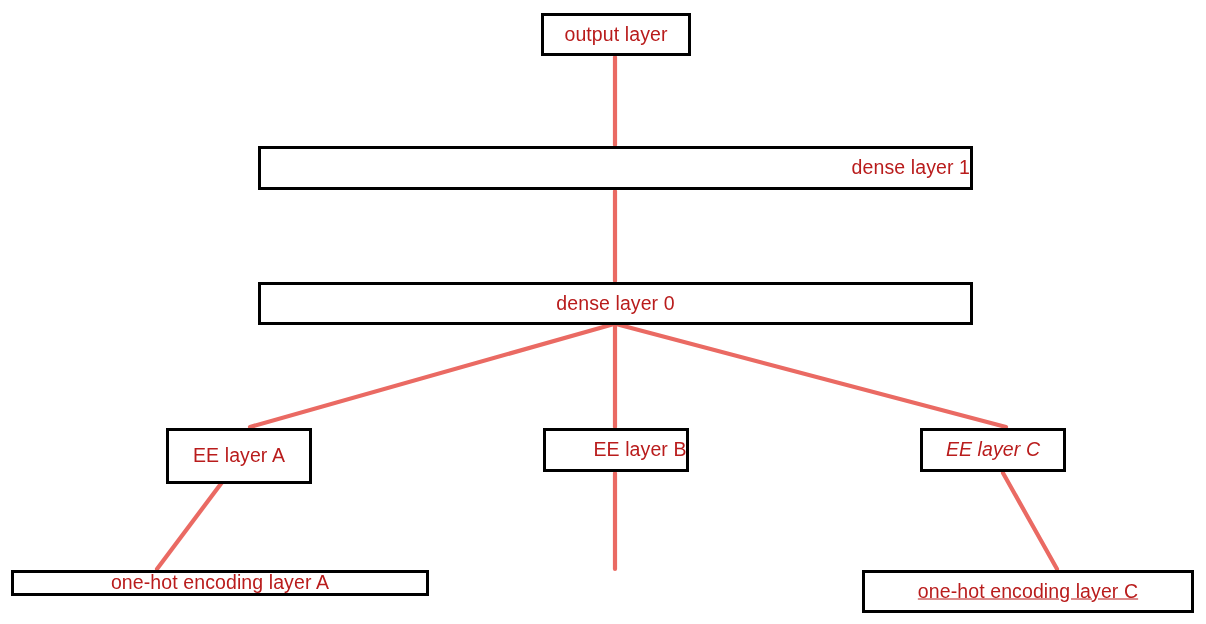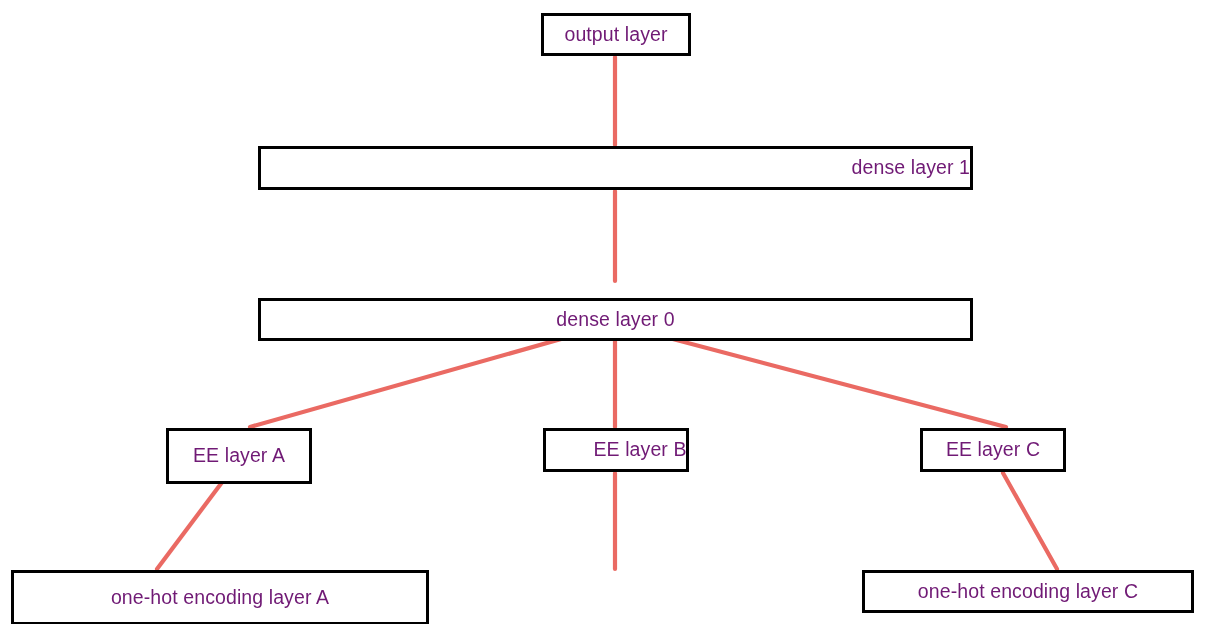--- a/index.html
+++ b/index.html
@@ -24,21 +24,21 @@
     pointer-events: none;
   }
   .node-box {
     position: absolute;
     box-sizing: border-box;
     border: 3px solid #000000;
     background: #ffffff;
     display: flex;
     align-items: center;
     justify-content: center;
-    color: #701a75;
+    color: #b91c1c;
     font-size: 19.5px;
     line-height: 1;
     letter-spacing: 0.1px;
     white-space: nowrap;
   }
   .node-label {
     display: block;
     transform: translateY(-0.5px);
   }
 </style>
@@ -61,38 +61,38 @@
   </svg>
 
   <div class="node-box" style="left: 541px; top: 13px; width: 150px; height: 43px; border-color: rgb(0, 0, 0);">
     <span class="node-label">output layer</span>
   </div>
 
   <div class="node-box" style="left: 258px; top: 146px; width: 715px; height: 44px; border-color: rgb(0, 0, 0); justify-content: flex-end;">
     <span class="node-label">dense layer 1</span>
   </div>
 
-  <div class="node-box" style="left: 258px; top: 282px; width: 715px; height: 43px; border-color: rgb(0, 0, 0); margin-top: 16px;">
+  <div class="node-box" style="left: 258px; top: 282px; width: 715px; height: 43px; border-color: rgb(0, 0, 0);">
     <span class="node-label">dense layer 0</span>
   </div>
 
   <div class="node-box" style="left: 166px; top: 428px; width: 146px; height: 56px; border-color: rgb(0, 0, 0);">
     <span class="node-label">EE layer A</span>
   </div>
 
   <div class="node-box" style="left: 543px; top: 428px; width: 146px; height: 44px; border-color: rgb(0, 0, 0); padding-left: 48px;">
     <span class="node-label">EE layer B</span>
   </div>
 
-  <div class="node-box" style="left: 920px; top: 428px; width: 146px; height: 44px; border-color: rgb(0, 0, 0);">
+  <div class="node-box" style="left: 920px; top: 428px; width: 146px; height: 44px; border-color: rgb(0, 0, 0); font-style: italic;">
     <span class="node-label">EE layer C</span>
   </div>
 
-  <div class="node-box" style="left: 11px; top: 570px; width: 418px; height: 55px; border-color: rgb(0, 0, 0);">
+  <div class="node-box" style="left: 11px; top: 570px; width: 418px; height: 26px; border-color: rgb(0, 0, 0);">
     <span class="node-label">one-hot encoding layer A</span>
   </div>
 
 
-  <div class="node-box" style="left: 862px; top: 570px; width: 332px; height: 43px; border-color: rgb(0, 0, 0);">
+  <div class="node-box" style="left: 862px; top: 570px; width: 332px; height: 43px; border-color: rgb(0, 0, 0); text-decoration: underline;">
     <span class="node-label">one-hot encoding layer C</span>
   </div>
 
 </div>
 
 </body></html>

